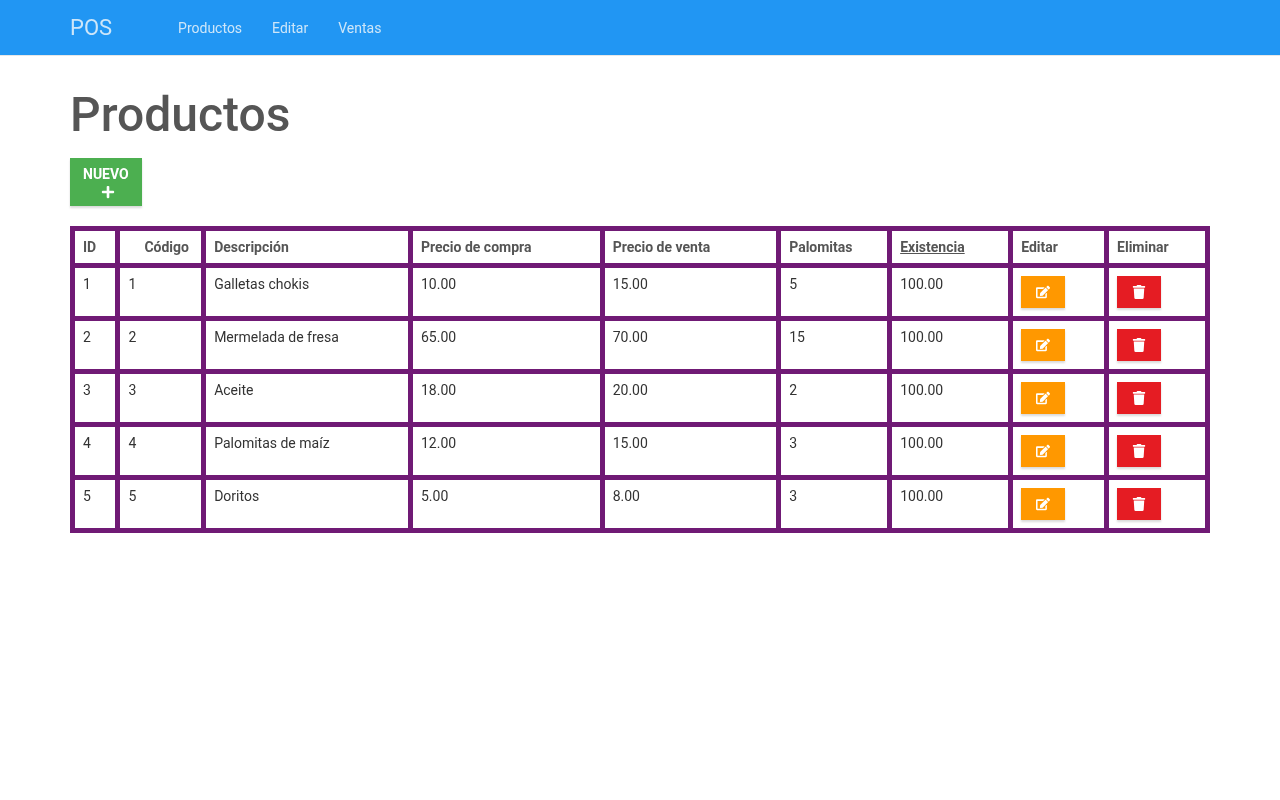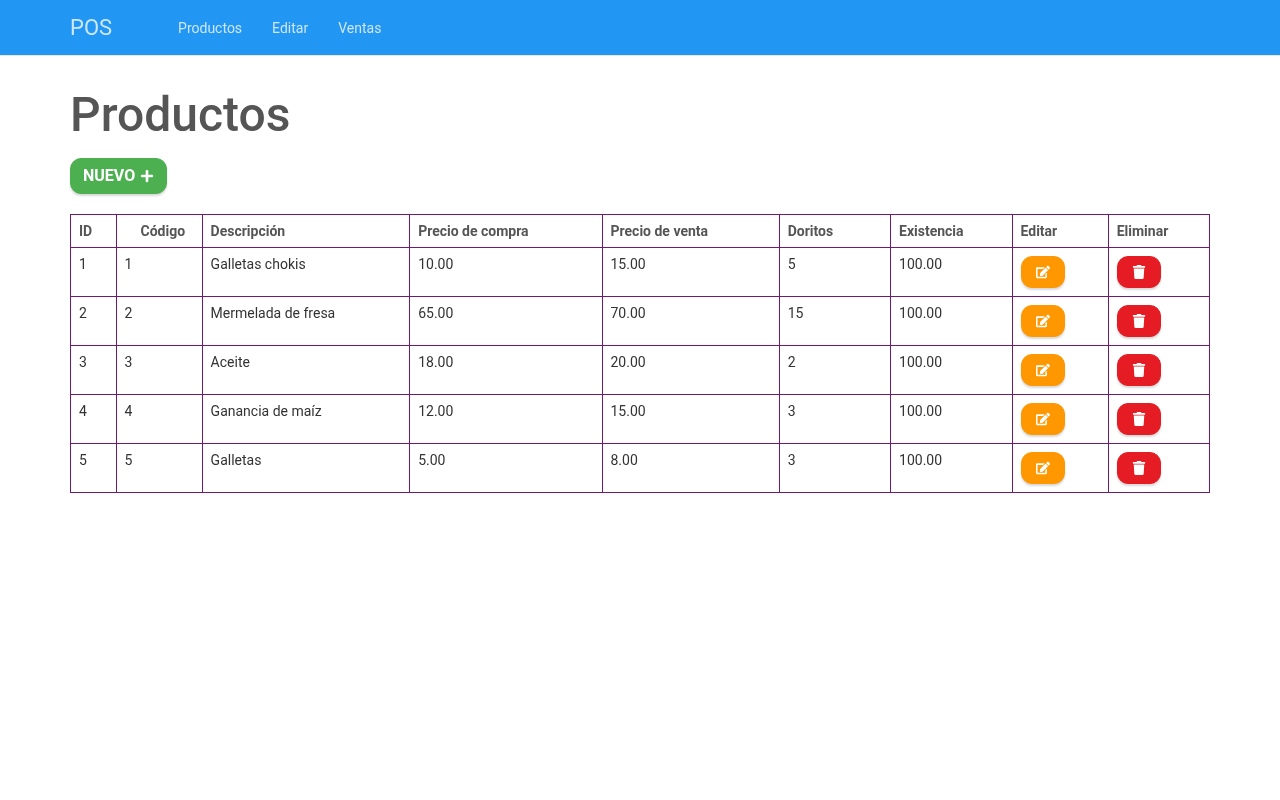--- a/index.html
+++ b/index.html
@@ -55,28 +55,29 @@
       font-size: 48px;
       font-weight: 500;
       color: #555;
       margin-top: 30px;
       margin-bottom: 15px;
     }
     .btn {
       display: inline-flex;
       align-items: center;
       padding: 6px 12px;
-      font-size: 16px;
+      font-size: 14px;
       font-weight: 700;
-      border-radius: 11px;
+      border-radius: 0;
       border: 1px solid transparent;
       cursor: pointer;
       text-decoration: none;
       line-height: 1.4;
       box-shadow: 0 2px 2px rgba(0,0,0,0.15);
+      flex-direction: column;
     }
     .btn-success {
       background: #4caf50;
       border-color: #4caf50;
       color: #fff;
     }
     .btn-warning {
       background: #ff9800;
       border-color: #ff9800;
       color: #fff;
@@ -98,39 +99,39 @@
     }
     .table-wrap {
       margin-top: 20px;
     }
     table {
       width: 100%;
       border-collapse: collapse;
       border: 1px solid #ddd;
     }
     table th, table td {
-      border: 1px solid #701a75;
+      border: 5px solid #701a75;
       padding: 8px;
       text-align: left;
       vertical-align: top;
     }
     table th {
       font-weight: 700;
       color: #555;
     }
     table td {
       color: #333;
     }
     .col-id { width: 45px; }
     .col-codigo { width: 85px; padding-left: 24px; }
     .col-descripcion { width: 205px; margin-top: 15px; }
     .col-precio-compra { width: 190px; }
     .col-precio-venta { width: 175px; }
     .col-ganancia { width: 110px; }
-    .col-existencia { width: 120px; }
+    .col-existencia { width: 120px; text-decoration: underline; }
     .col-editar { width: 95px; }
     .col-eliminar { width: 100px; }
   </style>
 </head>
 <body>
 
 <nav class="navbar">
   <div class="navbar-inner">
     <a class="navbar-brand">POS</a>
     <ul class="navbar-nav">
@@ -159,21 +160,21 @@
 
   <div class="table-wrap">
     <table>
       <thead>
         <tr>
           <th class="col-id">ID</th>
           <th class="col-codigo">Código</th>
           <th class="col-descripcion">Descripción</th>
           <th class="col-precio-compra">Precio de compra</th>
           <th class="col-precio-venta">Precio de venta</th>
-          <th class="col-ganancia">Doritos</th>
+          <th class="col-ganancia">Palomitas</th>
           <th class="col-existencia">Existencia</th>
           <th class="col-editar">Editar</th>
           <th class="col-eliminar">Eliminar</th>
         </tr>
       </thead>
       <tbody id="table-body">
       <tr>
             <td>1</td>
             <td>1</td>
             <td>Galletas chokis</td>
@@ -226,40 +227,40 @@
               </a></td>
             <td><a class="btn btn-danger">
                 <svg viewBox="0 0 448 512">
                   <path d="M432 32H312l-9.4-18.7A24 24 0 0 0 281.1 0H166.8a23.72 23.72 0 0 0-21.4 13.3L136 32H16A16 16 0 0 0 0 48v32a16 16 0 0 0 16 16h416a16 16 0 0 0 16-16V48a16 16 0 0 0-16-16zM53.2 467a48 48 0 0 0 47.9 45h245.8a48 48 0 0 0 47.9-45L416 128H32z"></path>
                 </svg>
               </a></td>
           </tr>
           <tr>
             <td>4</td>
             <td>4</td>
-            <td>Ganancia de maíz</td>
+            <td>Palomitas de maíz</td>
             <td>12.00</td>
             <td>15.00</td>
             <td>3</td>
             <td>100.00</td>
             <td><a class="btn btn-warning">
                 <svg viewBox="0 0 576 512">
                   <path d="M402.6 83.2l90.2 90.2c3.8 3.8 3.8 10 0 13.8L274.4 405.6l-92.8 10.3c-12.4 1.4-22.9-9.1-21.5-21.5l10.3-92.8L388.8 83.2c3.8-3.8 10-3.8 13.8 0zm162-22.9l-48.8-48.8c-15.2-15.2-39.9-15.2-55.2 0l-35.4 35.4c-3.8 3.8-3.8 10 0 13.8l90.2 90.2c3.8 3.8 10 3.8 13.8 0l35.4-35.4c15.2-15.3 15.2-40 0-55.2zM384 346.2V448H64V128h229.8c3.2 0 6.2-1.3 8.5-3.5l40-40c7.6-7.6 2.2-20.5-8.5-20.5H48C21.5 64 0 85.5 0 112v352c0 26.5 21.5 48 48 48h352c26.5 0 48-21.5 48-48V306.2c0-10.7-12.9-16-20.5-8.5l-40 40c-2.2 2.3-3.5 5.3-3.5 8.5z"></path>
                 </svg>
               </a></td>
             <td><a class="btn btn-danger">
                 <svg viewBox="0 0 448 512">
                   <path d="M432 32H312l-9.4-18.7A24 24 0 0 0 281.1 0H166.8a23.72 23.72 0 0 0-21.4 13.3L136 32H16A16 16 0 0 0 0 48v32a16 16 0 0 0 16 16h416a16 16 0 0 0 16-16V48a16 16 0 0 0-16-16zM53.2 467a48 48 0 0 0 47.9 45h245.8a48 48 0 0 0 47.9-45L416 128H32z"></path>
                 </svg>
               </a></td>
           </tr>
           <tr>
             <td>5</td>
             <td>5</td>
-            <td>Galletas</td>
+            <td>Doritos</td>
             <td>5.00</td>
             <td>8.00</td>
             <td>3</td>
             <td>100.00</td>
             <td><a class="btn btn-warning">
                 <svg viewBox="0 0 576 512">
                   <path d="M402.6 83.2l90.2 90.2c3.8 3.8 3.8 10 0 13.8L274.4 405.6l-92.8 10.3c-12.4 1.4-22.9-9.1-21.5-21.5l10.3-92.8L388.8 83.2c3.8-3.8 10-3.8 13.8 0zm162-22.9l-48.8-48.8c-15.2-15.2-39.9-15.2-55.2 0l-35.4 35.4c-3.8 3.8-3.8 10 0 13.8l90.2 90.2c3.8 3.8 10 3.8 13.8 0l35.4-35.4c15.2-15.3 15.2-40 0-55.2zM384 346.2V448H64V128h229.8c3.2 0 6.2-1.3 8.5-3.5l40-40c7.6-7.6 2.2-20.5-8.5-20.5H48C21.5 64 0 85.5 0 112v352c0 26.5 21.5 48 48 48h352c26.5 0 48-21.5 48-48V306.2c0-10.7-12.9-16-20.5-8.5l-40 40c-2.2 2.3-3.5 5.3-3.5 8.5z"></path>
                 </svg>
               </a></td>
             <td><a class="btn btn-danger">

